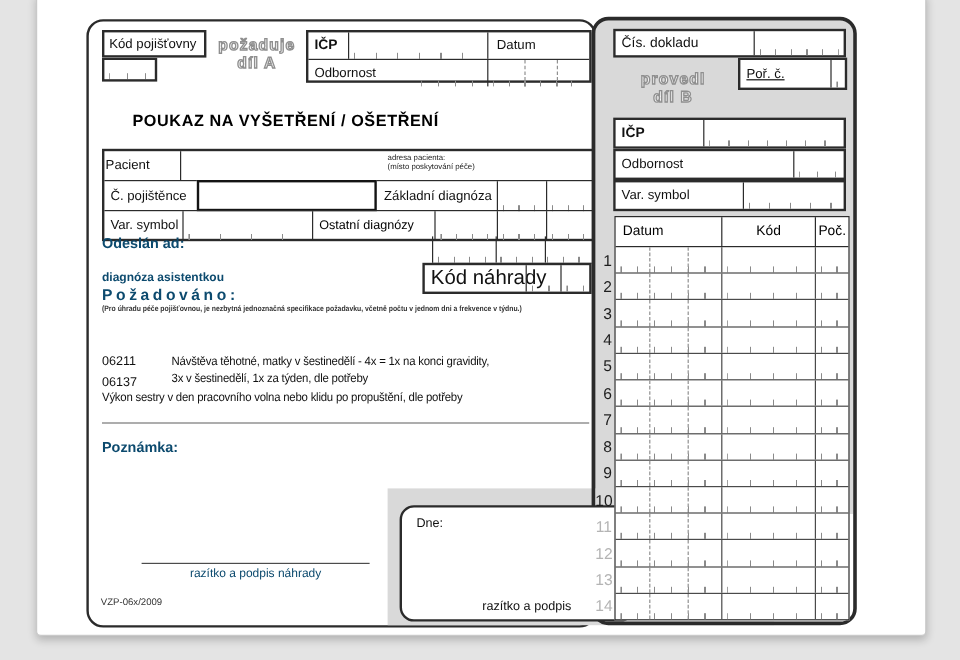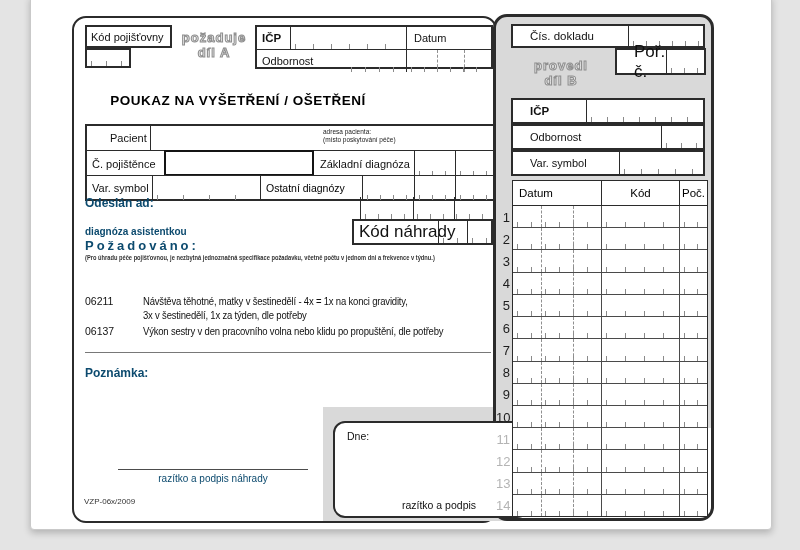--- a/index.html
+++ b/index.html
@@ -43,21 +43,21 @@
   
   .bt{z-index:2;color:#0c4a6e;}
   .item{display:flex;z-index:2;}
   .item .code{width:58px;font-size:10.5px;color:#111;}
   .item .txt{font-size:10px;letter-spacing:-.2px;line-height:14px;color:#111;transform:scaleX(.95);transform-origin:left top;white-space:nowrap;}
   .divider{left:85px;top:352px;width:406px;border-top:1px solid #787878;z-index:2;}
   .sigLine{left:118px;top:469px;width:190px;border-top:1px solid #4c4c4c;z-index:2;}
   
   .z11{z-index:11;}
   .flexRow{display:flex;align-items:center;}
-  .labCell{display:flex;align-items:center;padding-left:17px;box-sizing:border-box;height:100%;border-right:1.5px solid #2b2b2b;}
+  .labCell{display:flex;align-items:center;padding-left:5px;box-sizing:border-box;height:100%;border-right:1.5px solid #2b2b2b;}
   .tkCell{flex:1;height:100%;}
   .wmB{left:515px;top:58px;width:92px;text-align:center;font-size:13px;line-height:15px;z-index:11;}
   
   .tableB{left:512px;top:180px;width:196px;height:337px;background:#fff;border:1.5px solid #2b2b2b;box-sizing:border-box;z-index:20;display:flex;flex-direction:column;}
   .thead{height:24px;display:flex;border-bottom:1.5px solid #2b2b2b;flex:none;}
   .thead .h1{width:88px;display:flex;align-items:center;padding-left:6px;box-sizing:border-box;font-size:11.5px;}
   .thead .h2{width:78px;display:flex;align-items:center;justify-content:center;border-left:1.25px solid #2b2b2b;box-sizing:border-box;font-size:11.5px;}
   .thead .h3{flex:1;display:flex;align-items:center;justify-content:center;border-left:1.25px solid #2b2b2b;box-sizing:border-box;font-size:11.5px;}
   .tbody{flex:1;display:flex;flex-direction:column;}
   .brow{flex:1;display:flex;position:relative;}
@@ -111,21 +111,21 @@
         <i class="dash" style="left:30px;"></i>
         <i class="dash" style="left:57px;"></i>
       </span>
     </div>
   </div>
 
   <div class="abs titleA">POUKAZ NA VYŠETŘENÍ / OŠETŘENÍ</div>
 
   <div class="abs patBox">
     <div class="prow">
-      <span class="cellTxt lbl" style="left:23px;">Pacient</span>
+      <span class="cellTxt lbl" style="left:1px;">Pacient</span>
       <span class="vl" style="left:63px;"></span>
       <span class="adrTxt">
         <div>adresa pacienta:</div>
         <div>(místo poskytování péče)</div>
       </span>
     </div>
     <div class="prow p2">
       <span class="cellTxt lbl" style="left:5px;">Č. pojištěnce</span>
       <span class="thickBox tk" style="--ts:15px;"></span>
       <span class="cellTxt lbl" style="left:233px;">Základní diagnóza</span>
@@ -167,21 +167,21 @@
   <div class="abs bt" style="left:85px;top:238px;font-size:13px;font-weight:700;letter-spacing:3px;">Požadováno:</div>
   <div class="abs bt" style="left:85px;top:254px;font-size:6.5px;white-space:nowrap;transform:scaleX(.88);transform-origin:left top;font-weight:700;color:#333;">(Pro úhradu péče pojišťovnou, je nezbytná jednoznačná specifikace požadavku, včetně počtu v jednom dni a frekvence v týdnu.)</div>
 
   <div class="abs item" style="left:85px;top:295px;">
     <div class="code">06211</div>
     <div class="txt">
       <div>Návštěva těhotné, matky v šestinedělí - 4x = 1x na konci gravidity,</div>
       <div>3x v šestinedělí, 1x za týden, dle potřeby</div>
     </div>
   </div>
-  <div class="abs item" style="left:85px;top:325px;">
+  <div class="abs item" style="left:85px;top:313px;flex-direction:column;">
     <div class="code">06137</div>
     <div class="txt">
       <div>Výkon sestry v den pracovního volna nebo klidu po propuštění, dle potřeby</div>
       <div></div>
     </div>
   </div>
 
   <div class="abs divider"></div>
 
   <div class="abs bt" style="left:85px;top:366px;font-size:12px;font-weight:700;">Poznámka:</div>
@@ -192,21 +192,21 @@
   <div class="abs bt" style="left:84px;top:497px;font-size:8px;color:#333;">VZP-06x/2009</div>
 
   <div class="abs panelB"></div>
 
   <div class="abs box flexRow z11" style="left:511px;top:24px;width:194px;height:24px;">
     <span class="labCell lbl" style="width:116px;font-size:11.5px;">Čís. dokladu</span>
     <span class="tkCell tk" style="--ts:13px;"></span>
   </div>
 
   <div class="abs box flexRow z11" style="left:615px;top:48px;width:91px;height:27px;">
-    <span class="labCell lbl" style="width:50px;font-size:17px;">Poř. č.</span>
+    <span class="labCell lbl" style="width:76px;font-size:11px;text-decoration:underline;">Poř. č.</span>
     <span class="tkCell tk" style="--ts:13px;"></span>
   </div>
 
   <div class="abs wmB outline">
     <div>provedl</div>
     <div>díl B</div>
   </div>
 
   <div class="abs box flexRow z11" style="left:511px;top:98px;width:194px;height:26px;">
     <span class="labCell lbl" style="width:74px;font-weight:700;font-size:11.5px;">IČP</span>

